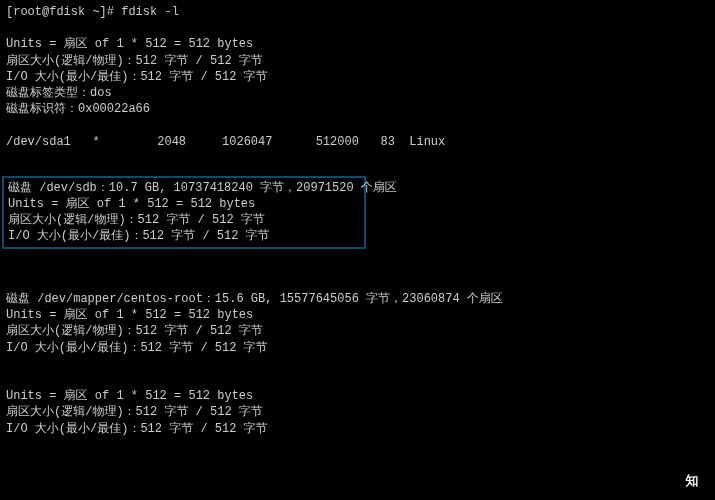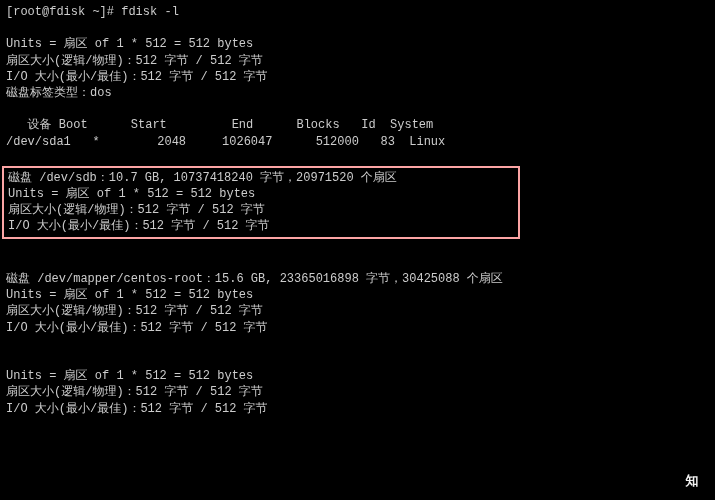--- a/index.html
+++ b/index.html
@@ -11,24 +11,24 @@
       line-height: 1.35;
       width: 715px;
       height: 500px;
       overflow: hidden;
       position: relative;
       padding: 4px 6px;
     }
     .line { white-space: pre; }
     .blank { height: 1.35em; }
     .highlight-box {
-      border: 2px solid #fca5a5;
+      border: 2px solid #0c4a6e;
       padding: 2px 4px;
-      margin: 0 -4px;
-      width: 518px;
+      margin: 10px -4px;
+      width: 364px;
     }
     .watermark {
       position: absolute;
       right: 14px;
       bottom: 10px;
       color: #fff;
       font-family: "PingFang SC","Microsoft YaHei",sans-serif;
       font-size: 15px;
       opacity: .95;
       display: flex;
@@ -45,43 +45,43 @@
 <body>
 
 <div class="line">[root@fdisk ~]# fdisk -l</div>
 <div class="blank"></div>
 
 <div>
   <div class="line">Units = 扇区 of 1 * 512 = 512 bytes</div>
   <div class="line">扇区大小(逻辑/物理)：512 字节 / 512 字节</div>
   <div class="line">I/O 大小(最小/最佳)：512 字节 / 512 字节</div>
   <div class="line">磁盘标签类型：dos</div>
+  <div class="line">磁盘标识符：0x00022a66</div>
 </div>
 
 <div class="blank"></div>
 
 <div>
-  <div class="line">   设备 Boot      Start         End      Blocks   Id  System</div>
   <div class="line">/dev/sda1   *        2048     1026047      512000   83  Linux</div>
 </div>
 
 <div class="blank"></div>
 
 <div class="highlight-box">
   <div class="line">磁盘 /dev/sdb：10.7 GB, 10737418240 字节，20971520 个扇区</div>
   <div class="line">Units = 扇区 of 1 * 512 = 512 bytes</div>
   <div class="line">扇区大小(逻辑/物理)：512 字节 / 512 字节</div>
   <div class="line">I/O 大小(最小/最佳)：512 字节 / 512 字节</div>
 </div>
 
 <div class="blank"></div>
 <div class="blank"></div>
 
 <div>
-  <div class="line">磁盘 /dev/mapper/centos-root：15.6 GB, 23365016898 字节，30425088 个扇区</div>
+  <div class="line">磁盘 /dev/mapper/centos-root：15.6 GB, 15577645056 字节，23060874 个扇区</div>
   <div class="line">Units = 扇区 of 1 * 512 = 512 bytes</div>
   <div class="line">扇区大小(逻辑/物理)：512 字节 / 512 字节</div>
   <div class="line">I/O 大小(最小/最佳)：512 字节 / 512 字节</div>
 </div>
 
 <div class="blank"></div>
 <div class="blank"></div>
 
 <div>
   <div class="line">Units = 扇区 of 1 * 512 = 512 bytes</div>

